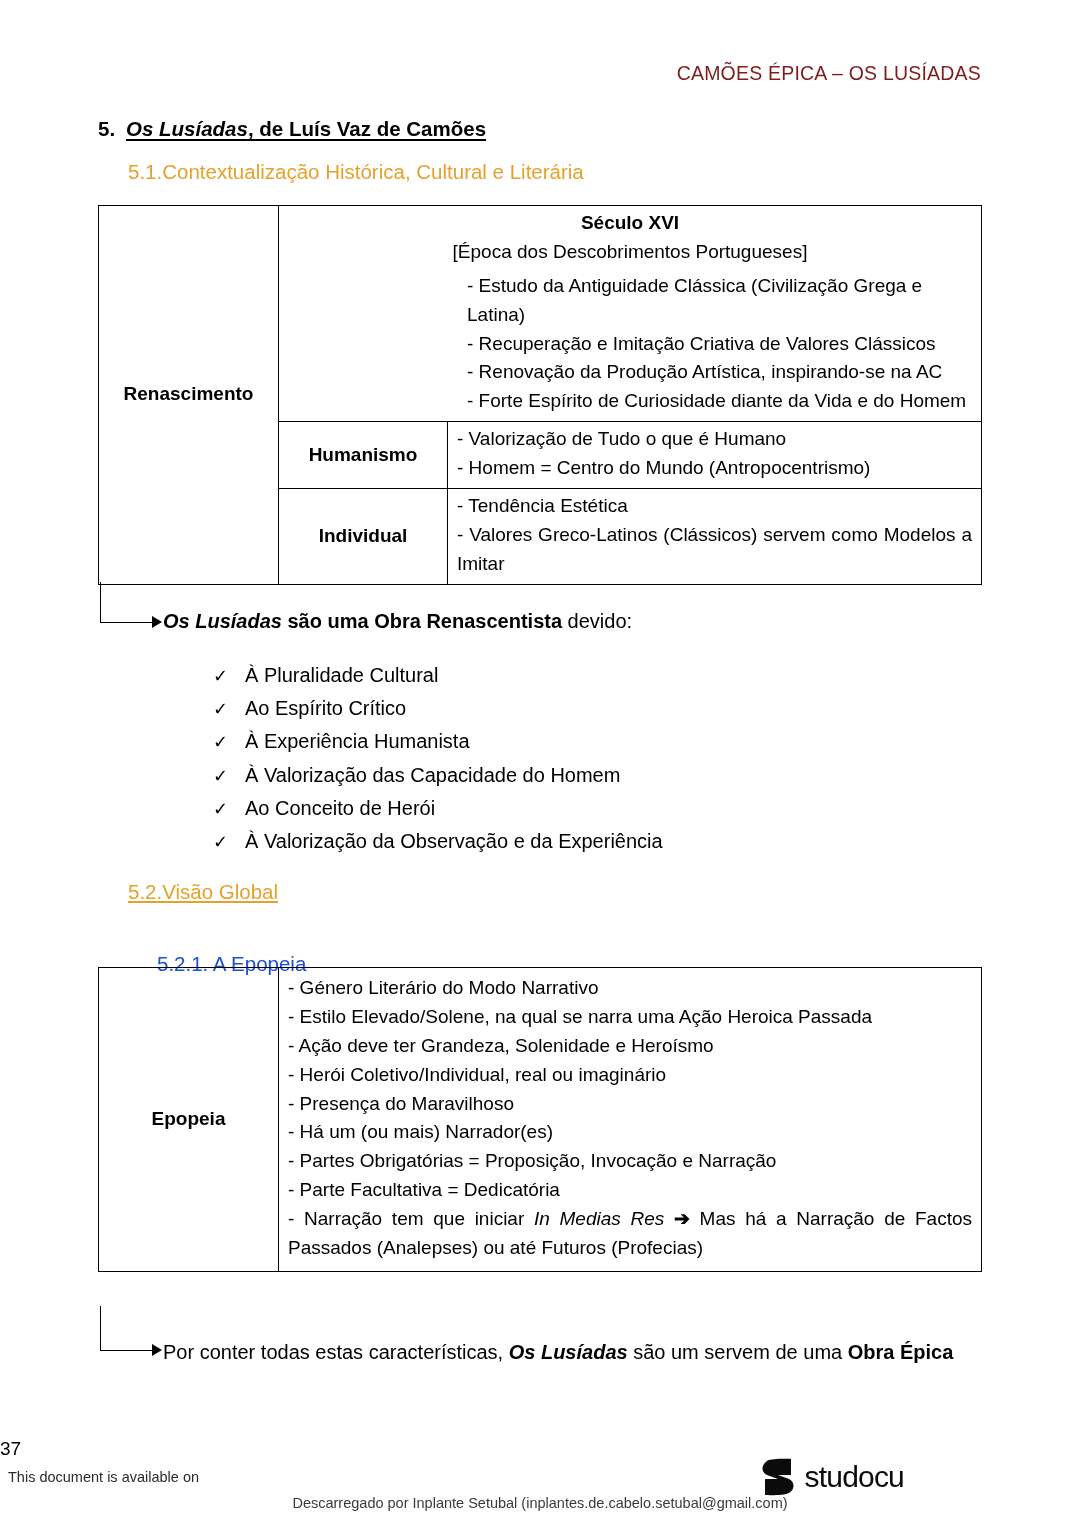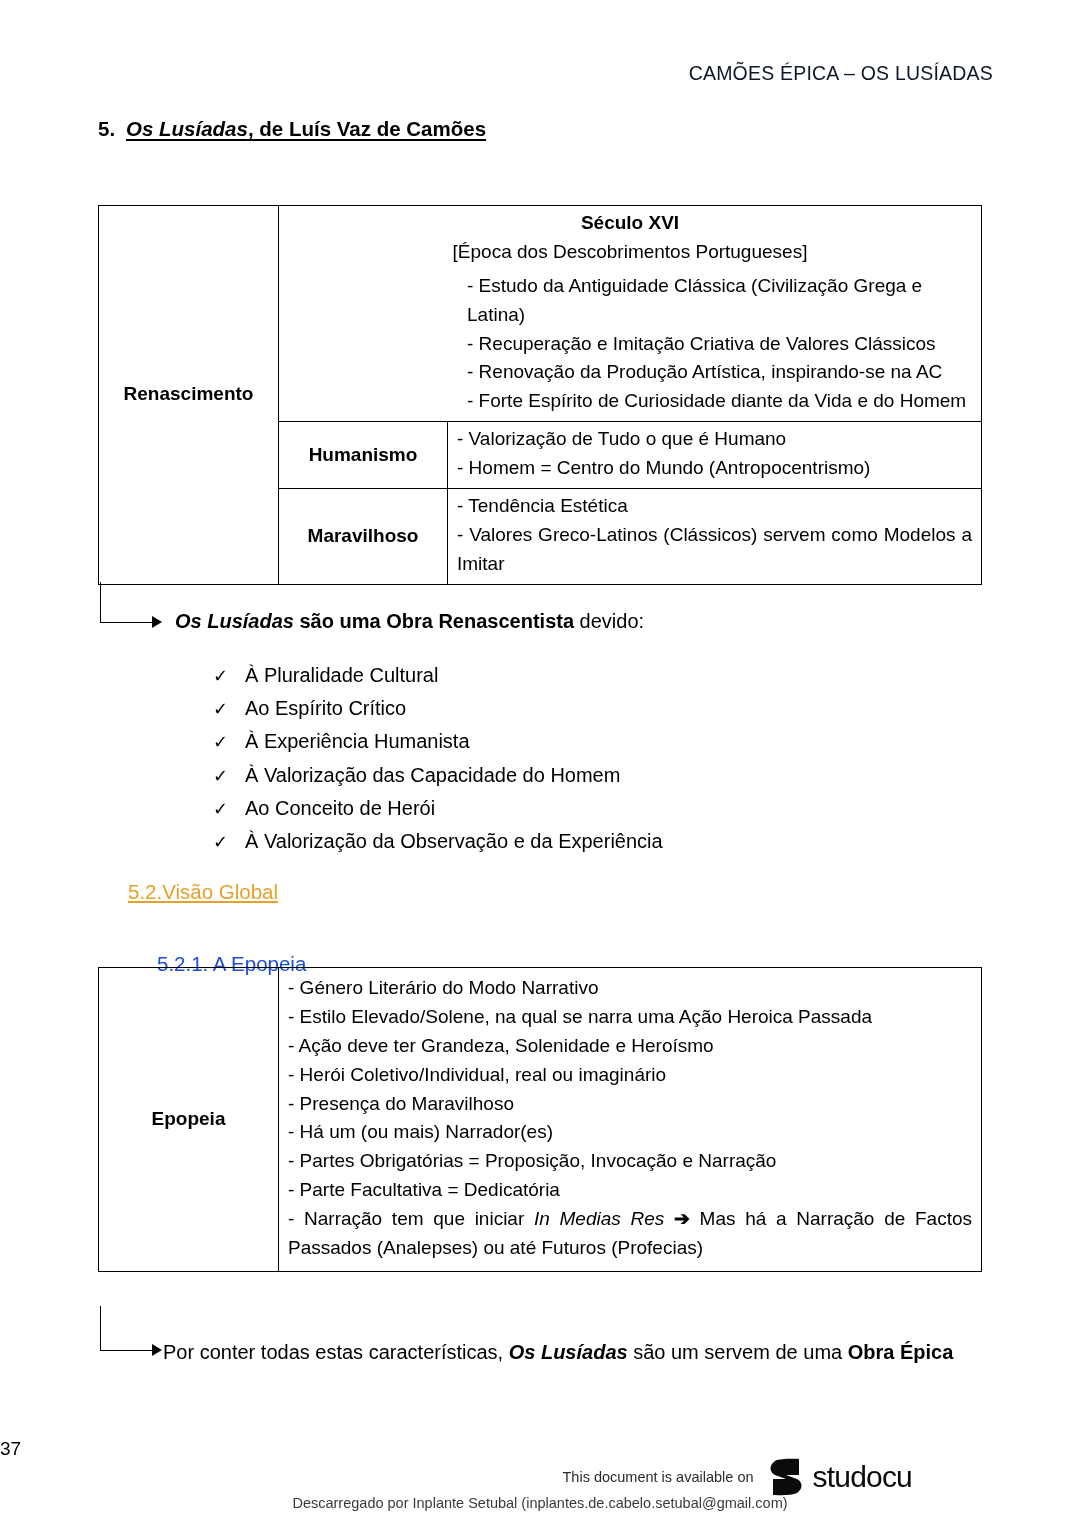--- a/index.html
+++ b/index.html
@@ -14,26 +14,26 @@
     background: #ffffff;
     font-family: "Liberation Sans", sans-serif;
     color: #000000;
     overflow: hidden;
   }
 
   
   .doc-header {
     position: absolute;
     top: 62px;
-    left: 12px;
+    left: 0;
     width: 981px;
     text-align: right;
     font-size: 19.5px;
     letter-spacing: 0.2px;
-    color: #0f172a;
+    color: #7f1d1d;
   }
 
   
   .h-sec {
     position: absolute;
     top: 117px;
     left: 98px;
     font-size: 20.5px;
     font-weight: bold;
     color: #000;
@@ -107,21 +107,21 @@
   }
   #ah1 { top: 616px; left: 152px; }
   #ah2 { top: 1344px; left: 152px; }
 
   
   .callout {
     position: absolute;
     font-size: 20px;
     color: #000;
   }
-  #callout1 { top: 610px; left: 175px; white-space: nowrap; text-align: center; }
+  #callout1 { top: 610px; left: 163px; white-space: nowrap; text-align: center; }
   #callout2 { top: 1336px; left: 163px; width: 818px; text-align: justify; line-height: 1.65; }
   .callout .bi { font-weight: bold; font-style: italic; }
   .callout .b  { font-weight: bold; }
 
   
   .checklist {
     position: absolute;
     top: 659px;
     left: 213px;
     font-size: 20px;
@@ -140,25 +140,25 @@
     position: absolute;
     top: 1438px;
     left: 0;
     width: 981px;
     text-align: left;
     font-size: 19px;
   }
   .studocu-row {
     position: absolute;
     top: 1455px;
-    left: 16px;
+    left: 8px;
     width: 896px;
     display: flex;
     align-items: center;
-    justify-content: flex-end;
+    justify-content: space-between;
     gap: 12px;
   }
   .studocu-avail {
     font-size: 14.5px;
     color: #2b2b2b;
     font-family: "Liberation Sans", sans-serif;
   }
   .studocu-logo { display: flex; align-items: center; gap: 7px; }
   .studocu-word {
     font-size: 30px;
@@ -180,20 +180,21 @@
 <body>
 
 <div class="page">
 
   <div class="doc-header">CAMÕES ÉPICA – OS LUSÍADAS</div>
 
   <div class="h-sec">
     <span class="num">5.</span><span class="ul"><span class="it">Os Lusíadas</span><span>, de Luís Vaz de Camões</span></span>
   </div>
 
+  <div class="h-sub" id="h51">5.1.Contextualização Histórica, Cultural e Literária</div>
 
   <table class="grid" id="t1">
     <colgroup>
       <col style="width:180px">
       <col style="width:169px">
       <col style="width:534px">
     </colgroup>
     <tbody>
       <tr>
         <td rowspan="3" class="lbl">Renascimento</td>
@@ -213,21 +214,21 @@
       <tr>
         <td class="lbl">Humanismo</td>
         <td>
           <div class="cell-pad">
             <span class="row-line">- Valorização de Tudo o que é Humano</span>
             <span class="row-line">- Homem = Centro do Mundo (Antropocentrismo)</span>
           </div>
         </td>
       </tr>
       <tr>
-        <td class="lbl">Maravilhoso</td>
+        <td class="lbl">Individual</td>
         <td>
           <div class="cell-pad">
             <span class="row-line">- Tendência Estética</span>
             <span class="row-line just">- Valores Greco-Latinos (Clássicos) servem como Modelos a Imitar</span>
           </div>
         </td>
       </tr>
     </tbody>
   </table>
 

